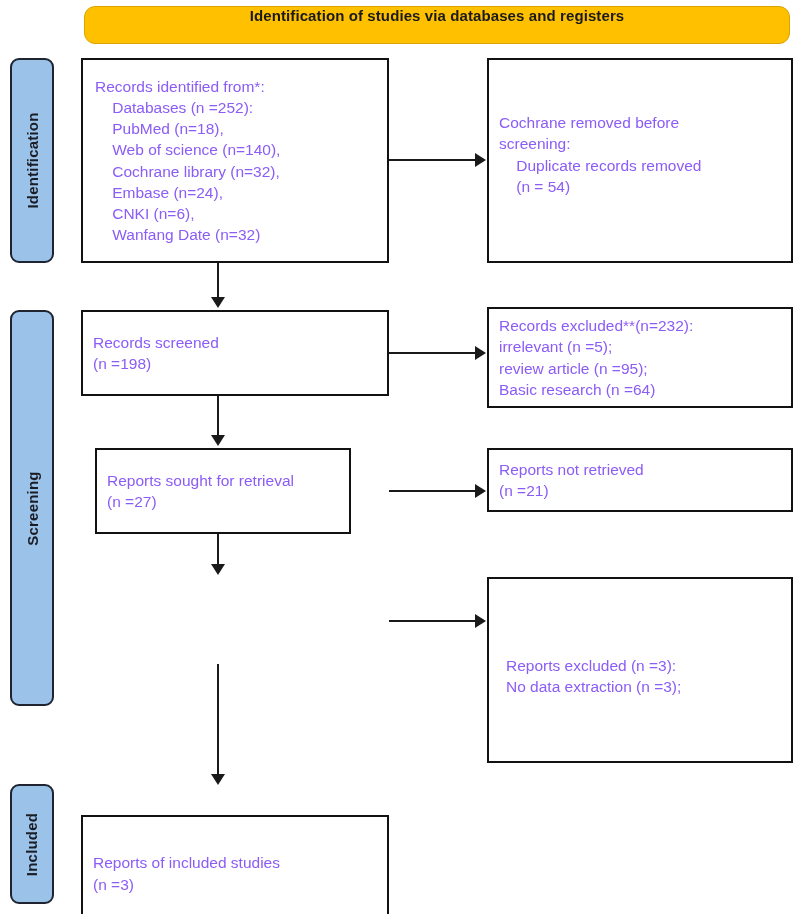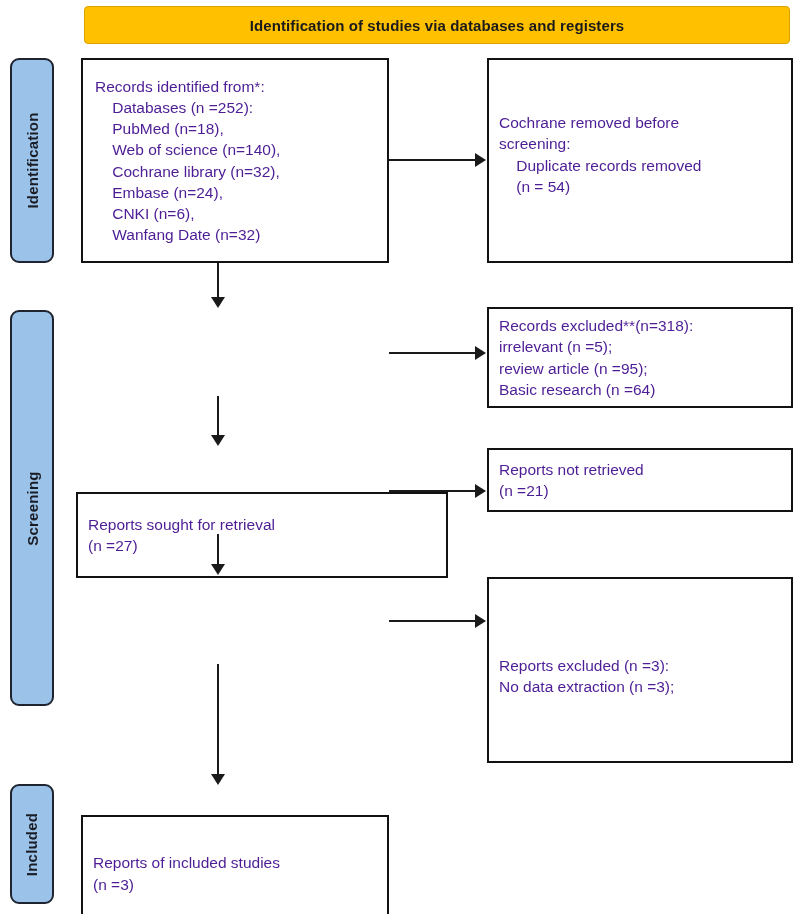--- a/index.html
+++ b/index.html
@@ -21,23 +21,22 @@
 
   
   .banner {
     position: absolute;
     left: 84px;
     top: 6px;
     width: 706px;
     height: 38px;
     background: #FFC000;
     border: 1.5px solid #D9A400;
-    border-radius: 4px;
+    border-radius: 11px;
     display: flex;
-    align-items: center;
     justify-content: center;
     box-sizing: border-box;
   }
   .banner-text {
     font-size: 15px;
     font-weight: bold;
     color: #1a1a1a;
     letter-spacing: 0.1px;
     white-space: nowrap;
   }
@@ -73,39 +72,39 @@
     background: #ffffff;
     border: 2.2px solid #121212;
     box-sizing: border-box;
     display: flex;
     flex-direction: column;
     justify-content: center;
   }
   .box-text {
     font-size: 15.5px;
     line-height: 1.36;
-    color: #4c1d95;
+    color: #8b5cf6;
     padding: 0 10px;
     white-space: pre-wrap;
   }
   .box-text .ital { }
 
   
   #box-identified        { left: 81px; top: 58px;  width: 308px; height: 205px; }
   #box-identified .box-text { padding-left: 12px; }
   #box-screened          { left: 81px; top: 310px; width: 308px; height: 86px; }
-  #box-sought            { left: 76px; top: 448px; width: 372px; height: 86px; margin-top: 44px; }
+  #box-sought            { left: 95px; top: 448px; width: 256px; height: 86px; }
   #box-assessed          { left: 81px; top: 577px; width: 308px; height: 87px; }
   #box-included          { left: 81px; top: 787px; width: 308px; height: 117px; margin-top: 28px; }
 
   
   #box-removed           { left: 487px; top: 58px;  width: 306px; height: 205px; }
   #box-records-excluded  { left: 487px; top: 307px; width: 306px; height: 101px; }
   #box-not-retrieved     { left: 487px; top: 448px; width: 306px; height: 64px; }
-  #box-reports-excluded  { left: 487px; top: 577px; width: 306px; height: 186px; }
+  #box-reports-excluded  { left: 487px; top: 577px; width: 306px; height: 186px; padding-left: 7px; }
 
   
   #box-identified .box-text { margin-top: 0; }
   #box-screened .box-text, #box-sought .box-text,
   #box-assessed .box-text, #box-included .box-text { }
   #box-removed .box-text { position: relative; top: -6px; }
   #box-reports-excluded .box-text { position: relative; top: 6px; }
 
   
   .conn {
@@ -180,23 +179,27 @@
 <span>    Wanfang Date (n=32)</span></div>
   </div>
 
   <div class="box" id="box-removed">
     <div class="box-text"><span>Cochrane removed </span><span class="ital">before</span>
 <span class="ital">screening</span><span>:</span>
 <span>    Duplicate records removed</span>
 <span>    (n = 54)</span></div>
   </div>
 
+  <div class="box" id="box-screened">
+    <div class="box-text"><span>Records screened</span>
+<span>(n =198)</span></div>
+  </div>
 
   <div class="box" id="box-records-excluded">
-    <div class="box-text"><span>Records excluded**(n=318):</span>
+    <div class="box-text"><span>Records excluded**(n=232):</span>
 <span>irrelevant (n =5);</span>
 <span>review article (n =95);</span>
 <span>Basic research (n =64)</span></div>
   </div>
 
   <div class="box" id="box-sought">
     <div class="box-text"><span>Reports sought for retrieval</span>
 <span>(n =27)</span></div>
   </div>
 

